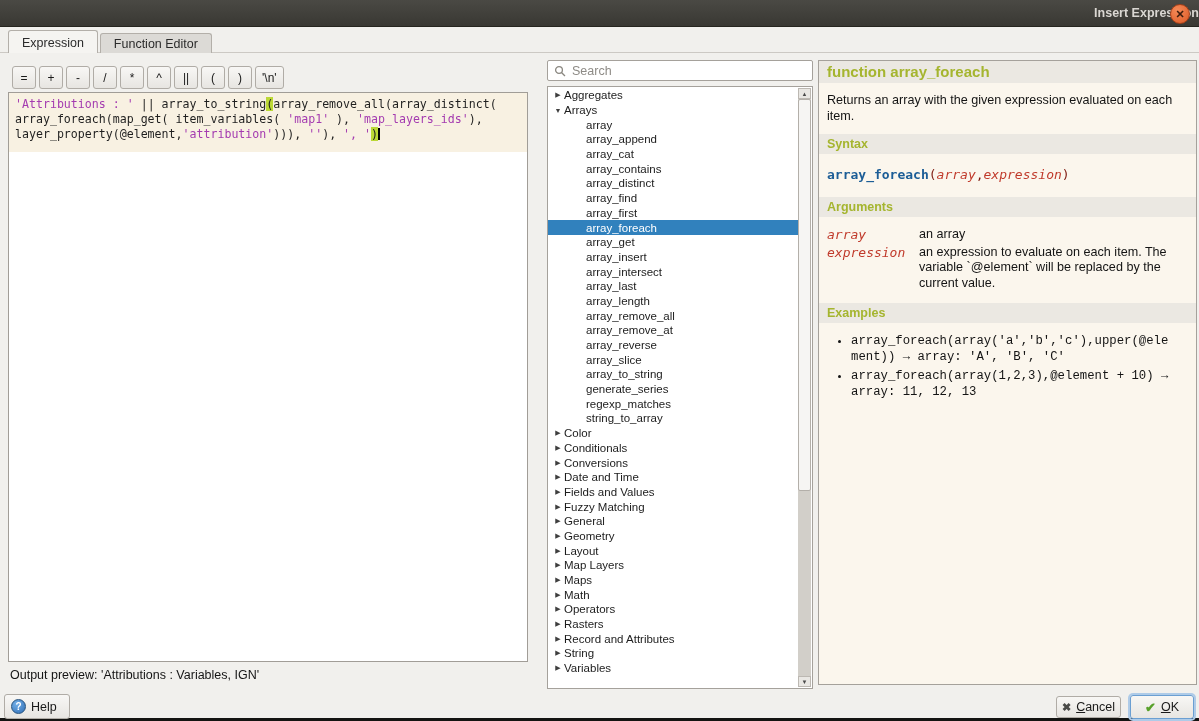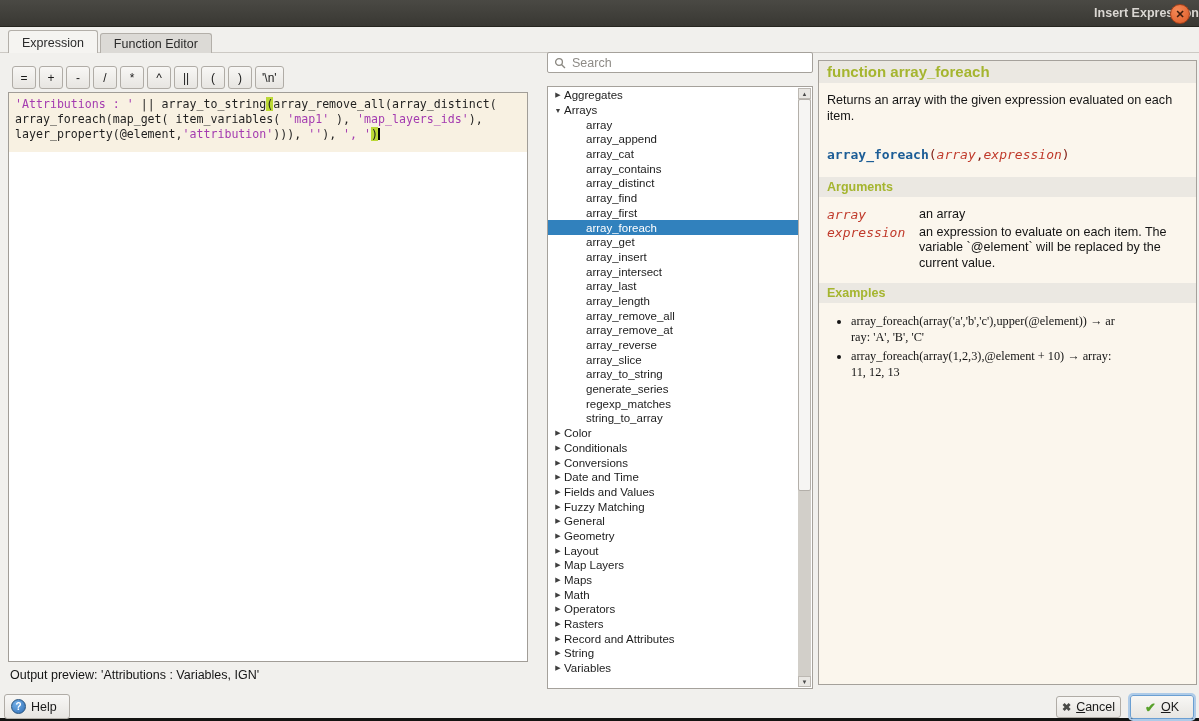--- a/index.html
+++ b/index.html
@@ -34,21 +34,21 @@
           background:#fff;border:1px solid #a19d97}
   .codeband{background:#f8f1e2;padding:4px 6px 10px 6px}
   .codeline{font-family:"DejaVu Sans Mono",monospace;font-size:11.6px;line-height:15px;white-space:pre;color:#1f1f1f}
   .seg-string{color:#a43bb0}
   .seg-match{background:#bcd836;color:#202020}
   .caret{display:inline-block;width:2px;height:12px;background:#000;vertical-align:-2px}
 
   .outprev{position:absolute;left:10px;top:668px;font-size:12.5px;color:#151515}
 
   
-  .search{position:absolute;left:547px;top:52px;width:266px;height:21px;box-sizing:border-box;
+  .search{position:absolute;left:547px;top:60px;width:266px;height:21px;box-sizing:border-box;
           border:1px solid #a5a19b;border-radius:2px;background:#fff}
   .search input{position:absolute;inset:0;border:none;outline:none;background:transparent;
           padding:0 4px 0 24px;font-size:12.5px;color:#333;font-family:"Liberation Sans",sans-serif}
   .search input::placeholder{color:#8e8b86}
   .search-icon{position:absolute;left:6px;top:4px;width:12px;height:12px}
 
   
   .tree{position:absolute;left:547px;top:86px;width:266px;height:603px;box-sizing:border-box;
         border:1px solid #a5a19b;background:#fff;overflow:hidden}
   .trows{position:absolute;top:1px;left:0;width:251px}
@@ -71,21 +71,21 @@
   .hband.htitle{font-size:15px;padding:2px 8px 3px}
   .hdesc{padding:9px 8px 10px;font-size:12.6px;line-height:16px}
   .hsyntax{padding:13px 8px 15px;font-family:"DejaVu Sans Mono",monospace;font-size:13px}
   .fn-name{color:#1c5d96;font-weight:bold}
   .fn-paren{color:#7e1a10}
   .fn-arg{color:#c03a2b;font-style:italic}
   .hargs{padding:10px 8px 12px;display:grid;grid-template-columns:92px 1fr;row-gap:2px;
          font-size:12.6px;line-height:15.5px}
   .harg-name{font-family:"DejaVu Sans Mono",monospace;font-style:italic;color:#c03a2b;font-size:13px}
   .hexamples{margin:6px 0 0;padding:4px 8px 4px 32px}
-  .hexamples li{font-family:Liberation Serif, serif;font-size:12.3px;line-height:16px;
+  .hexamples li{font-family:Liberation Mono, monospace;font-size:12.3px;line-height:16px;
                 max-width:43ch;word-break:break-all;margin-bottom:3px}
 
   
   .btn{display:flex;align-items:center;justify-content:center;gap:5px;box-sizing:border-box;
        border:1px solid #b0aca6;border-radius:3px;background:linear-gradient(#f8f7f5,#e7e5e1);
        font-size:12.5px;color:#1a1a1a;cursor:default}
   .helpbtn{position:absolute;left:4px;top:694px;width:66px;height:25px;justify-content:flex-start;padding-left:6px}
   .helpicon{width:15px;height:15px;border-radius:50%;flex:none;
             background:radial-gradient(circle at 35% 30%,#74b0e8,#2f6db4);border:1px solid #26537f;
             color:#fff;font-size:10px;font-weight:bold;display:flex;align-items:center;justify-content:center;box-sizing:border-box}
@@ -250,20 +250,21 @@
       <div class="vscroll">
         <div class="varrow up">▲</div>
         <div class="vthumb"></div>
         <div class="varrow down">▼</div>
       </div>
     </div>
 
     <div class="helppanel">
       <div class="hband htitle">function array_foreach</div>
       <div class="hdesc">Returns an array with the given expression evaluated on each item.</div>
+      <div class="hband">Syntax</div>
       <div class="hsyntax"><span class="fn-name">array_foreach</span><span class="fn-paren">(</span><span class="fn-arg">array</span><span class="fn-paren">,</span><span class="fn-arg">expression</span><span class="fn-paren">)</span></div>
       <div class="hband">Arguments</div>
       <div class="hargs">
           <div class="harg-name">array</div>
           <div class="harg-desc">an array</div>
           <div class="harg-name">expression</div>
           <div class="harg-desc">an expression to evaluate on each item. The variable `@element` will be replaced by the current value.</div>
         </div>
       <div class="hband">Examples</div>
       <ul class="hexamples">

